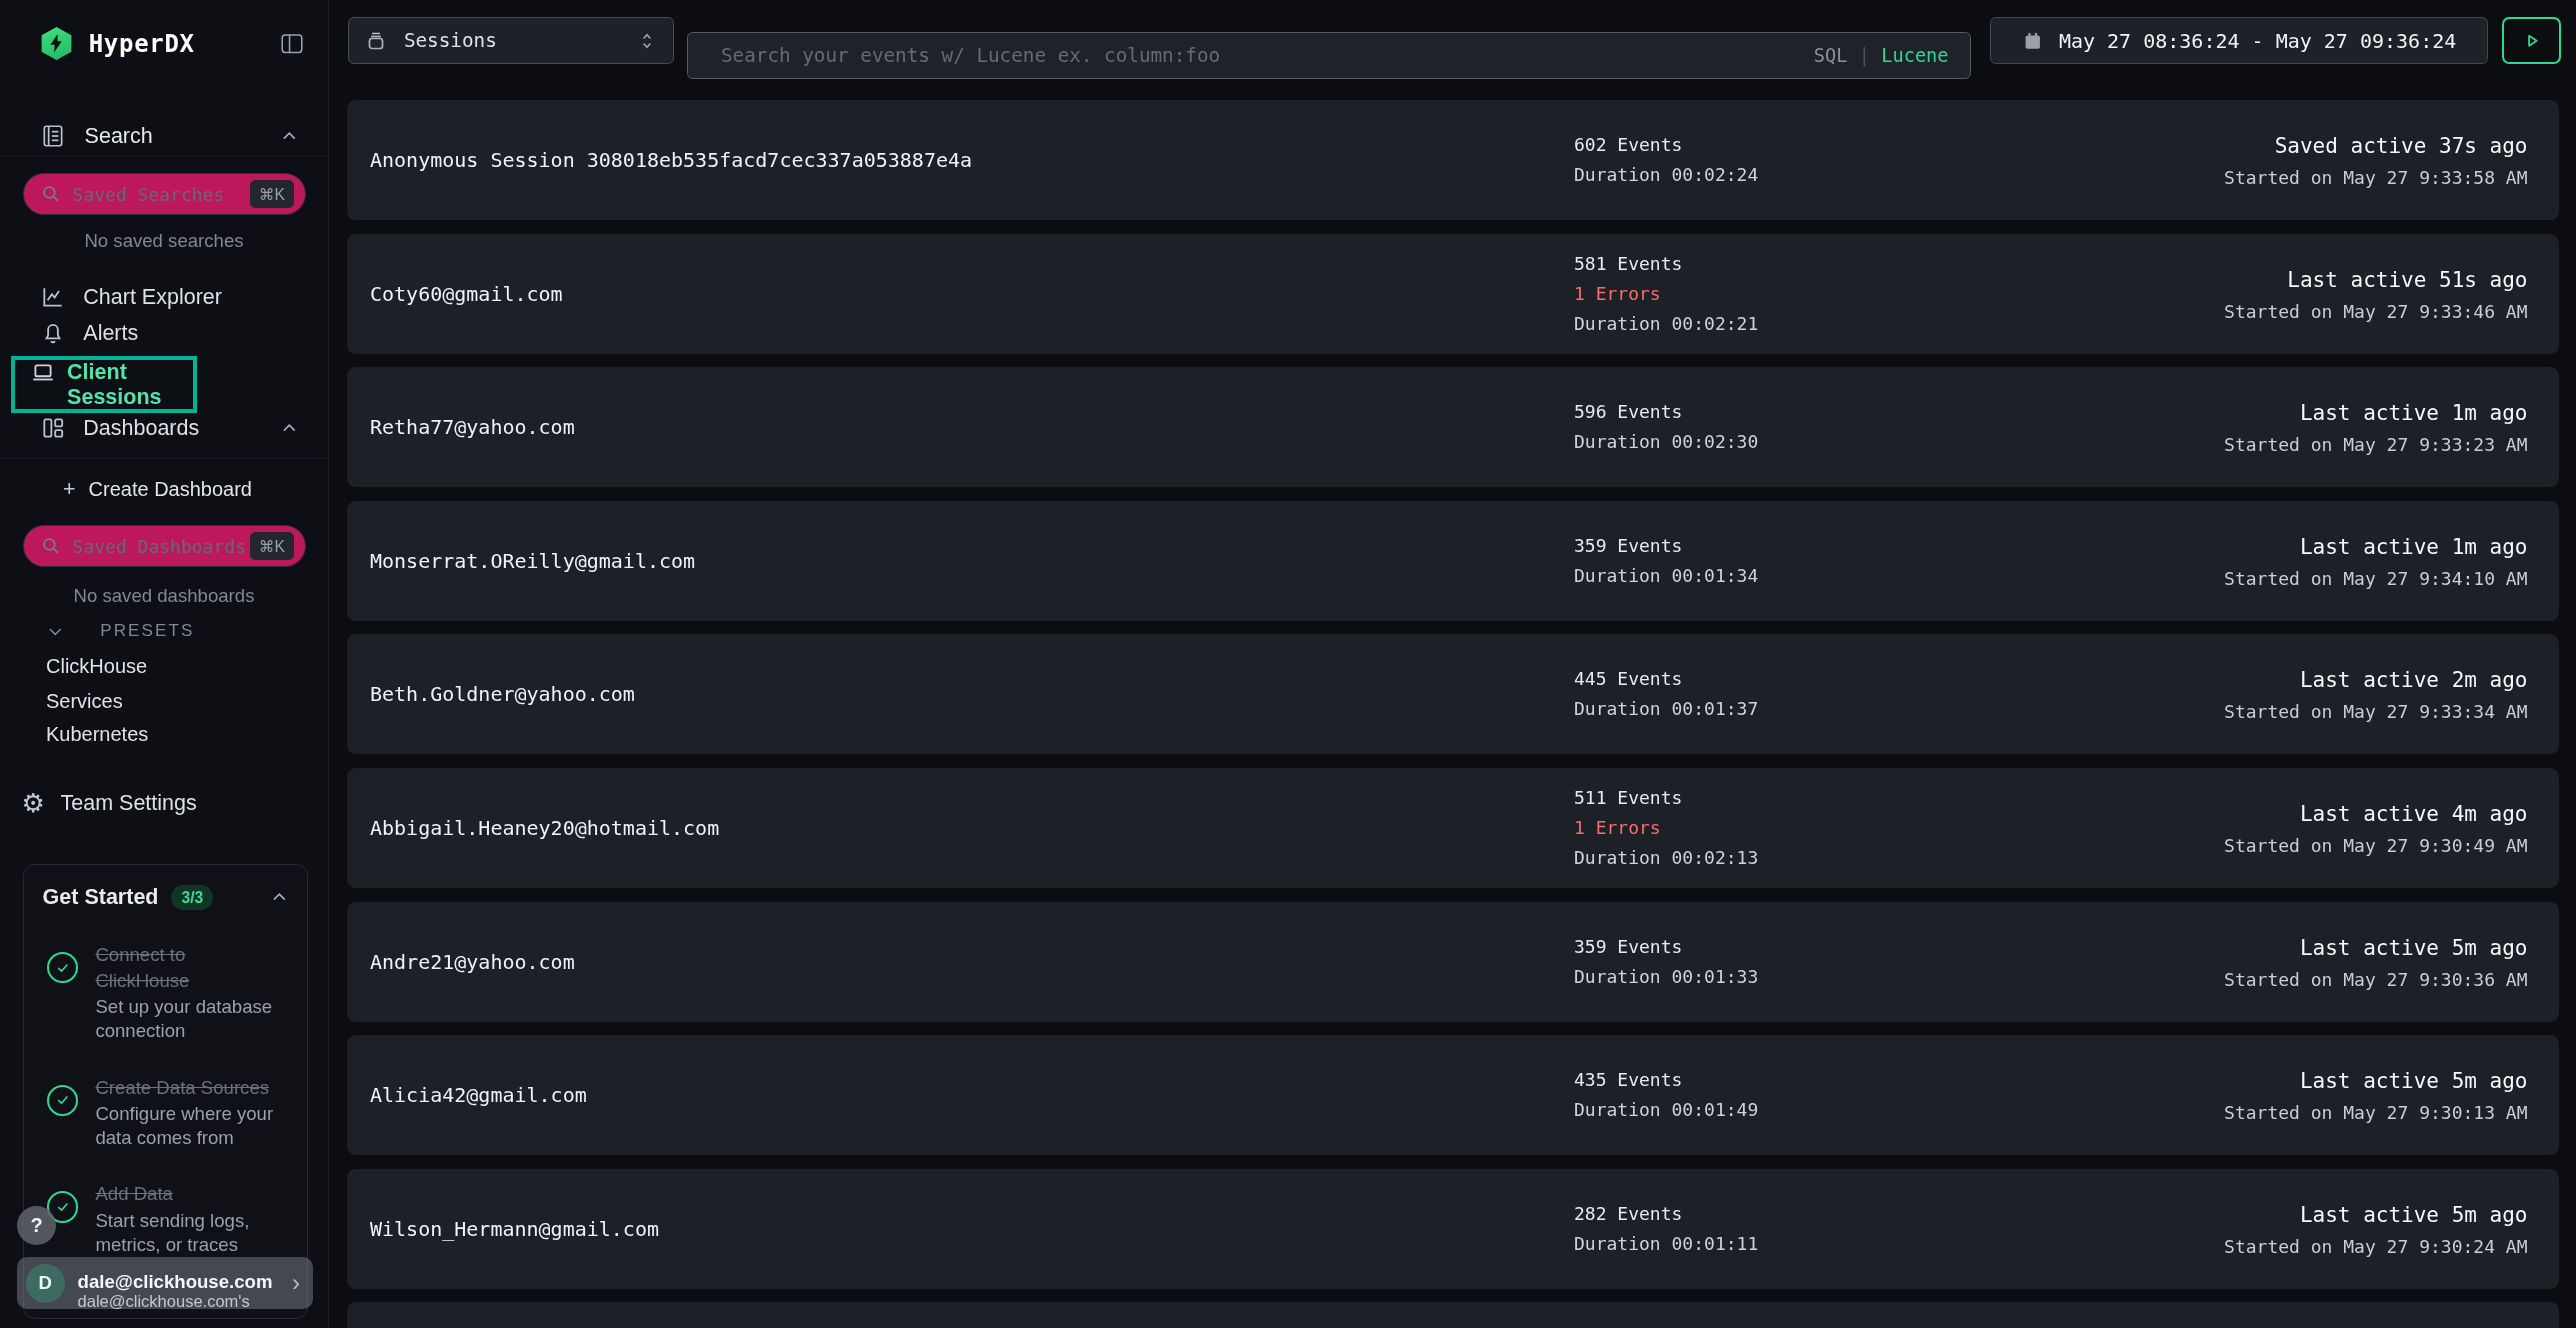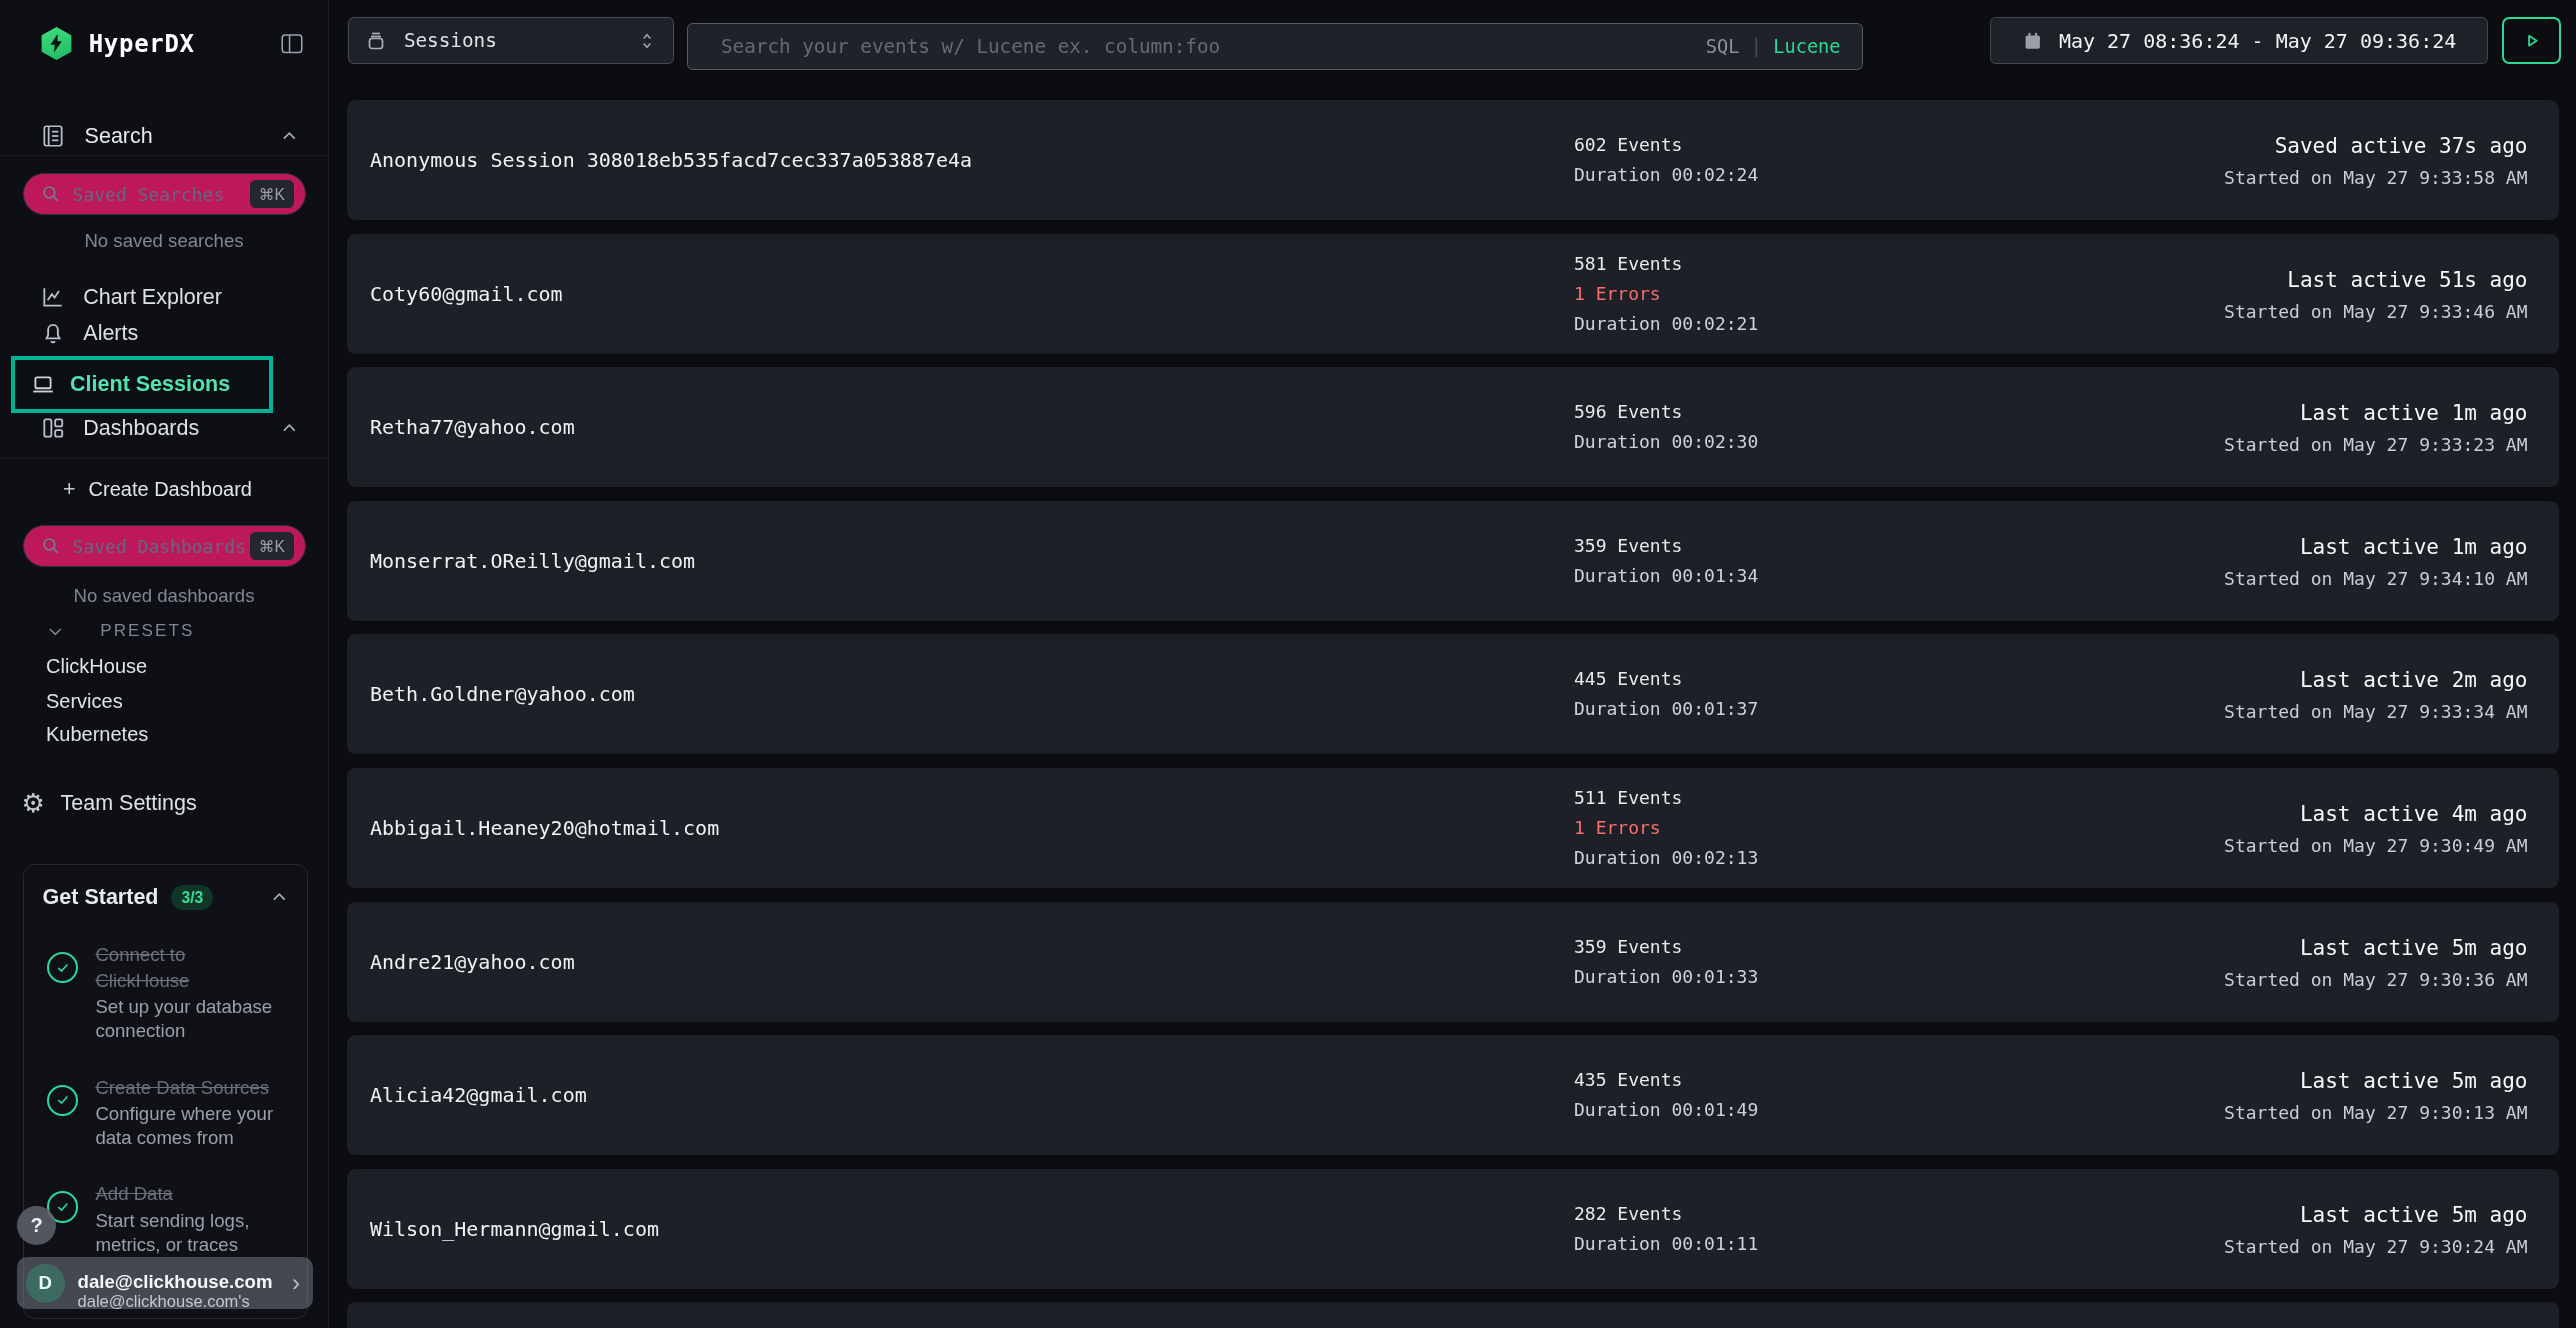--- a/index.html
+++ b/index.html
@@ -37,21 +37,21 @@
   .divider{position:absolute;left:0;right:0;height:1.4px;background:#171a20;}
   .pill-input{position:absolute;left:23px;width:283px;height:42px;border:1.4px solid #2e3138;background:#be185d;border-radius:21px;display:flex;align-items:center;padding:0 11.4px 0 15.7px;}
   .pill-input .mag{color:#737b86;display:flex;margin-right:11.4px;flex:0 0 auto;}
   .pill-input input{flex:1;min-width:0;background:transparent;border:none;outline:none;font-family:var(--mono);font-size:18px;color:#dfe3e8;}
   .pill-input input::placeholder{color:var(--placeholder);}
   .kbd-badge{flex:0 0 auto;background:#23262d;color:#99a1ac;border-radius:5.7px;font-size:15.7px;padding:4.3px 8.6px;font-family:var(--sans);}
   .muted-line{position:absolute;left:0;right:0;text-align:center;color:#7f8897;font-size:18.6px;}
   .nav-item{position:absolute;left:40px;right:29px;display:flex;align-items:center;font-size:21.5px;color:#dde1e6;cursor:pointer;}
   .nav-item .nav-icon{width:29px;color:#b9c0ca;margin-right:14.3px;display:flex;}
   .nav-item .chev{margin-left:auto;color:#aab1bb;display:flex;}
-  .nav-selected{position:absolute;left:11.4px;width:262px;height:57px;border:4.3px solid var(--selected-teal);background:#0c0f13;display:flex;align-items:center;padding:0 14.3px;}
+  .nav-selected{position:absolute;left:11.4px;width:186px;height:57px;border:4.3px solid var(--selected-teal);background:#0c0f13;display:flex;align-items:flex-start;padding:0 14.3px;}
   .nav-selected .nav-icon{width:29px;color:#cfd4db;margin-right:11.4px;display:flex;}
   .nav-selected .sel-label{font-size:21.5px;font-weight:bold;color:var(--selected-text);}
   .create-dash{position:absolute;left:63px;display:flex;align-items:center;font-size:20px;color:#e2e5ea;}
   .create-dash .plus{font-size:21.5px;color:#c6ccd4;margin-right:13px;}
   .presets-row{position:absolute;left:46px;display:flex;align-items:center;color:#7e8796;}
   .presets-row .chev{display:flex;margin-right:15.7px;color:#7e8796;}
   .presets-row .p-label{font-size:17px;letter-spacing:2.1px;}
   .preset-item{position:absolute;left:46px;font-size:20px;color:#dfe3e8;}
   .team-row{position:absolute;left:21.5px;display:flex;align-items:center;font-size:21.5px;color:#dde1e6;}
   .team-row .gear{font-family:var(--sans);font-size:26px;color:#c3c9d1;margin-right:15.7px;line-height:1;}
@@ -74,21 +74,21 @@
   .chip-email{font-size:18.6px;font-weight:bold;color:#f5f6f8;line-height:21.5px;}
   .chip-team{font-size:16.5px;color:#c3c8d0;line-height:19.3px;}
   .chip-chev{color:#b6bcc6;font-size:24px;line-height:1;}
 
   
   .topbar{position:absolute;left:331px;top:0;right:0;height:86px;}
   .select-box{position:absolute;left:16.5px;top:17px;width:326px;height:47px;background:#1e2127;border:1.4px solid var(--select-border);border-radius:5.7px;display:flex;align-items:center;padding:0 15.7px;}
   .select-box .box-icon{color:#aab1bb;display:flex;margin-right:15.7px;}
   .select-label{font-family:var(--mono);font-size:19.3px;color:#dfe3e8;}
   .select-box .updown{margin-left:auto;color:#9aa1ab;display:flex;}
-  .search-box{position:absolute;left:356px;top:23px;width:1176px;height:47px;background:#1f2228;border:1.4px solid #565b64;border-radius:5.7px;display:flex;align-items:center;padding:0 21.5px 0 33px;}
+  .search-box{position:absolute;left:356px;top:32px;width:1284px;height:47px;background:#1f2228;border:1.4px solid #565b64;border-radius:5.7px;display:flex;align-items:center;padding:0 21.5px 0 33px;}
   .search-box input{flex:1;min-width:0;background:transparent;border:none;outline:none;font-family:var(--mono);font-size:19.3px;color:#dfe3e8;}
   .search-box input::placeholder{color:#646b76;}
   .lang-toggle{flex:0 0 auto;display:flex;align-items:center;font-family:var(--mono);font-size:18.6px;}
   .lang-sql{color:#8b919b;}
   .lang-sep{color:#4a4f57;margin:0 11.4px;}
   .lang-lucene{color:var(--accent-green);}
   .date-box{position:absolute;left:1659px;top:17px;width:498px;height:47px;background:#1e2127;border:1.4px solid #43474f;border-radius:5.7px;display:flex;align-items:center;justify-content:center;}
   .date-box .cal{color:#9aa0aa;display:flex;margin-right:15.7px;}
   .date-text{font-family:var(--mono);font-size:20px;color:#f1f3f5;}
   .play-btn{position:absolute;left:2171px;top:17px;width:59px;height:47px;border:2.1px solid var(--accent-green);border-radius:7.2px;background:transparent;display:flex;align-items:center;justify-content:center;}

